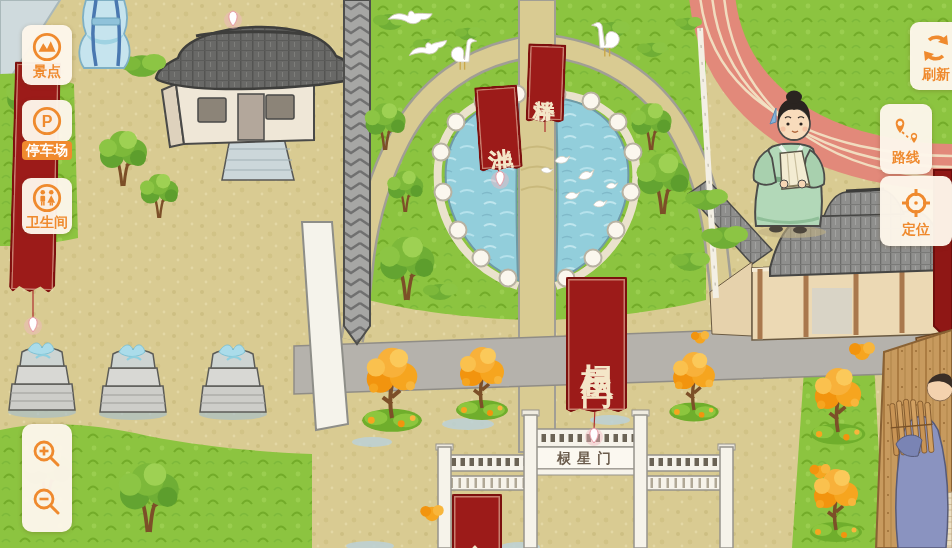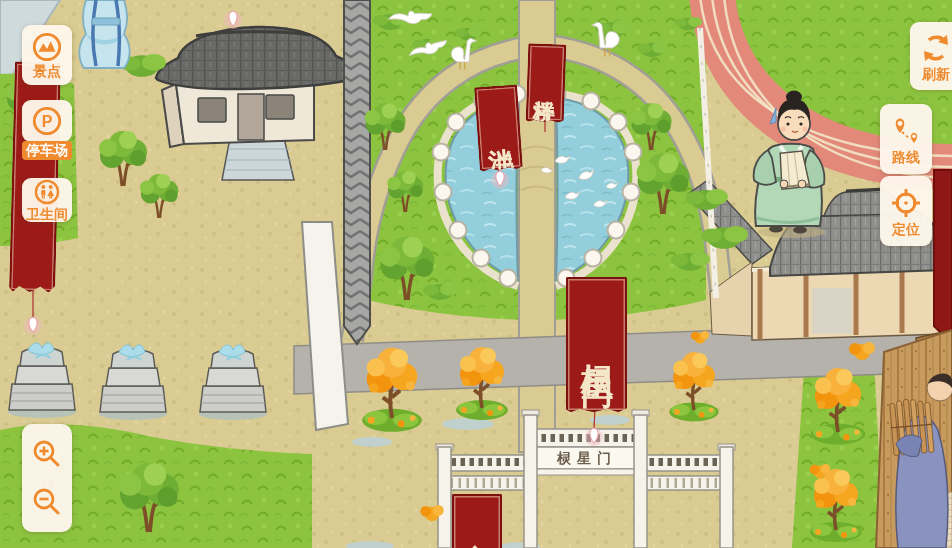--- a/index.html
+++ b/index.html
@@ -28,24 +28,24 @@
   
   .tool{position:absolute;z-index:5;width:50px;border-radius:9px;
         background:rgba(253,246,234,.97);box-shadow:0 1px 4px rgba(90,60,20,.28);
         display:flex;flex-direction:column;align-items:center;justify-content:center;
         gap:0;color:#ef8a2e;font-weight:bold;font-size:14px;cursor:pointer;}
   .tool .lbl{line-height:1.15;}
   #btn-scenic{left:22px;top:25px;height:60px;}
   #btn-parking{left:22px;top:100px;height:42px;}
   #btn-parking .lbl{position:absolute;top:calc(100% - 1px);left:50%;transform:translateX(-50%);
         background:#f08a2e;color:#fff;padding:1px 4px 2px;border-radius:4px;white-space:nowrap;}
-  #btn-restroom{left:22px;top:178px;height:44px;}
+  #btn-restroom{left:22px;top:178px;height:56px;}
   #btn-refresh{left:880px;top:22px;width:52px;height:68px;margin-left:30px;}
   #btn-route{left:880px;top:98px;width:52px;height:70px;margin-top:6px;}
-  #btn-locate{left:880px;top:176px;width:52px;height:70px;}
+  #btn-locate{left:880px;top:176px;width:72px;height:70px;}
   .zoomctl{position:absolute;z-index:5;left:22px;top:424px;width:50px;height:108px;border-radius:10px;
         background:rgba(253,246,234,.97);box-shadow:0 1px 4px rgba(90,60,20,.28);
         display:flex;flex-direction:column;align-items:center;justify-content:space-evenly;}
   .zbtn{width:36px;height:36px;display:flex;align-items:center;justify-content:center;cursor:pointer;}
 </style>
 </head>
 <body>
 
 <div class="stage">
 

